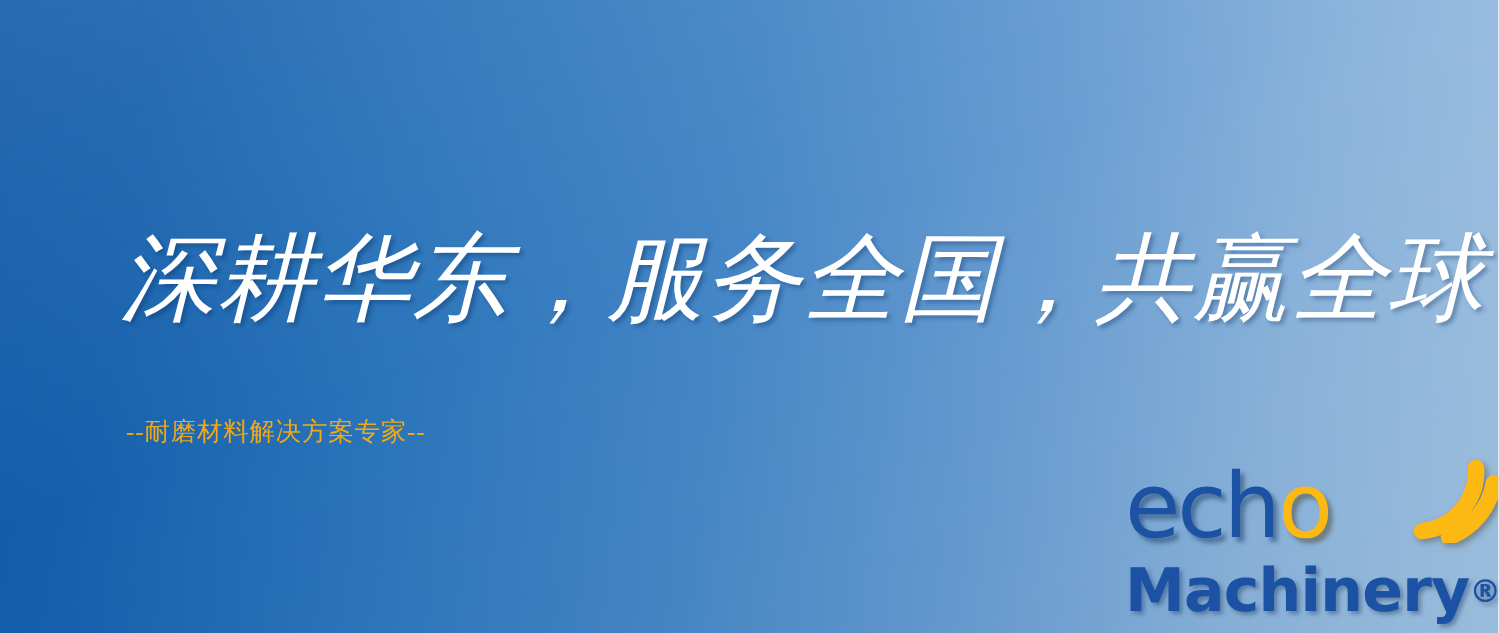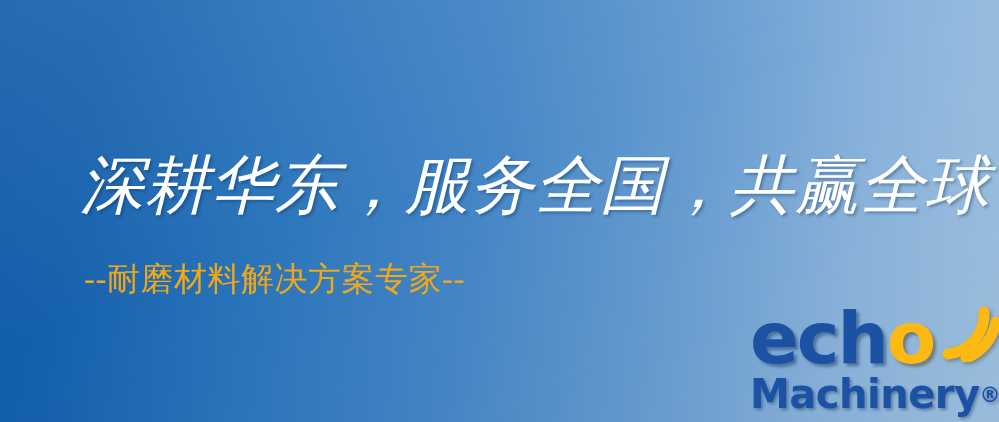--- a/index.html
+++ b/index.html
@@ -45,23 +45,23 @@
     color: #ffffff;
     white-space: nowrap;
     text-shadow: 2px 2px 3px rgba(0,40,90,0.35);
     z-index: 3;
     font-style: italic;
   }
 
   .subtitle {
     position: absolute;
     left: 84px;
-    top: 260px;
+    top: 278px;
     font-family: "Liberation Serif", "DejaVu Serif", serif;
-    font-size: 33px;
+    font-size: 17px;
     line-height: 1.2;
     letter-spacing: 0.5px;
     color: #f0a818;
     white-space: nowrap;
     z-index: 3;
     text-align: right;
   }
 
   
   .logo {
@@ -70,22 +70,22 @@
     top: 300px;
     width: 252px;
     height: 122px;
     z-index: 4;
   }
   .logo-wordmark {
     position: absolute;
     left: 6px;
     top: 0px;
     font-family: "DejaVu Sans", sans-serif;
-    font-weight: bold;
-    font-size: 72px;
+    font-weight: normal;
+    font-size: 60px;
     line-height: 76px;
     letter-spacing: -2px;
     color: #1b52a4;
     text-shadow: 3px 3px 3px rgba(0,30,70,0.40);
     white-space: nowrap;
   }
   .logo-wordmark .o-gold {
     color: #fcb813;
     text-shadow: 3px 3px 3px rgba(60,40,0,0.40);
   }

